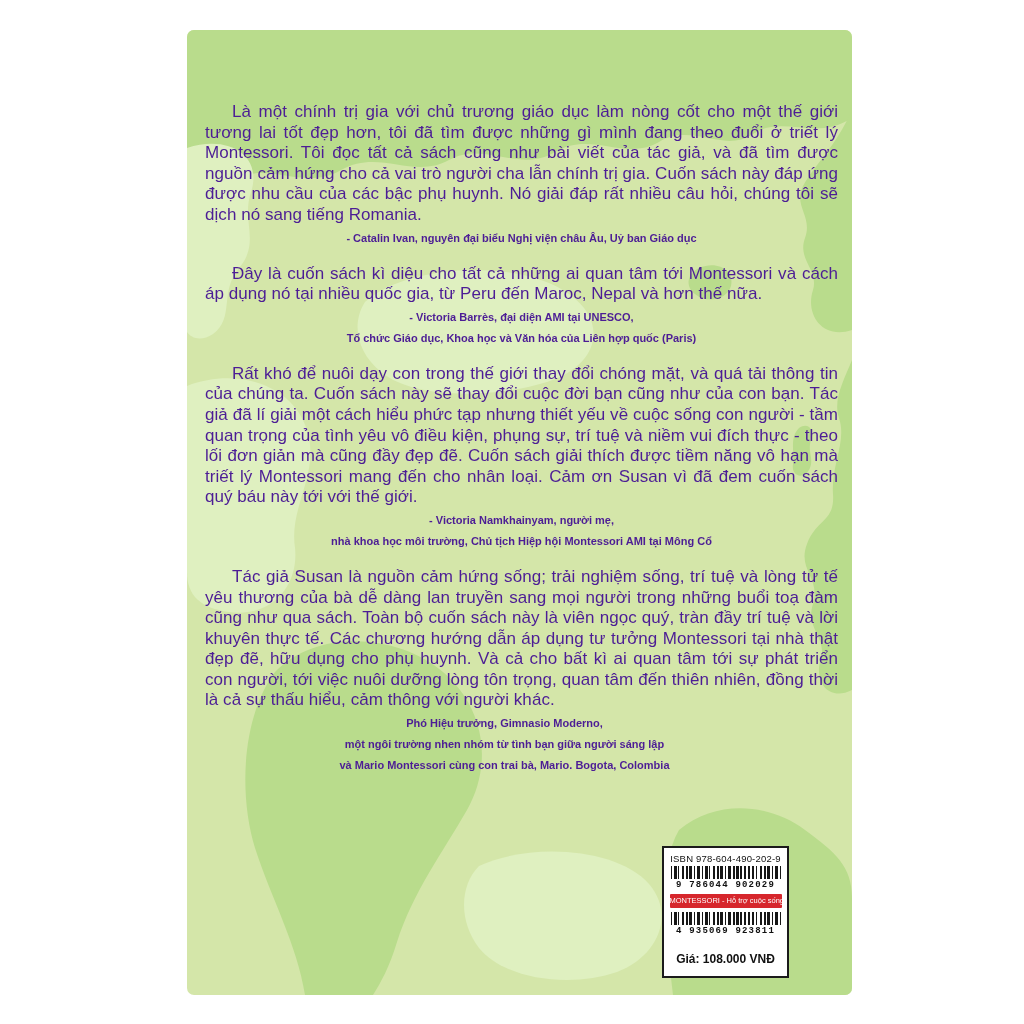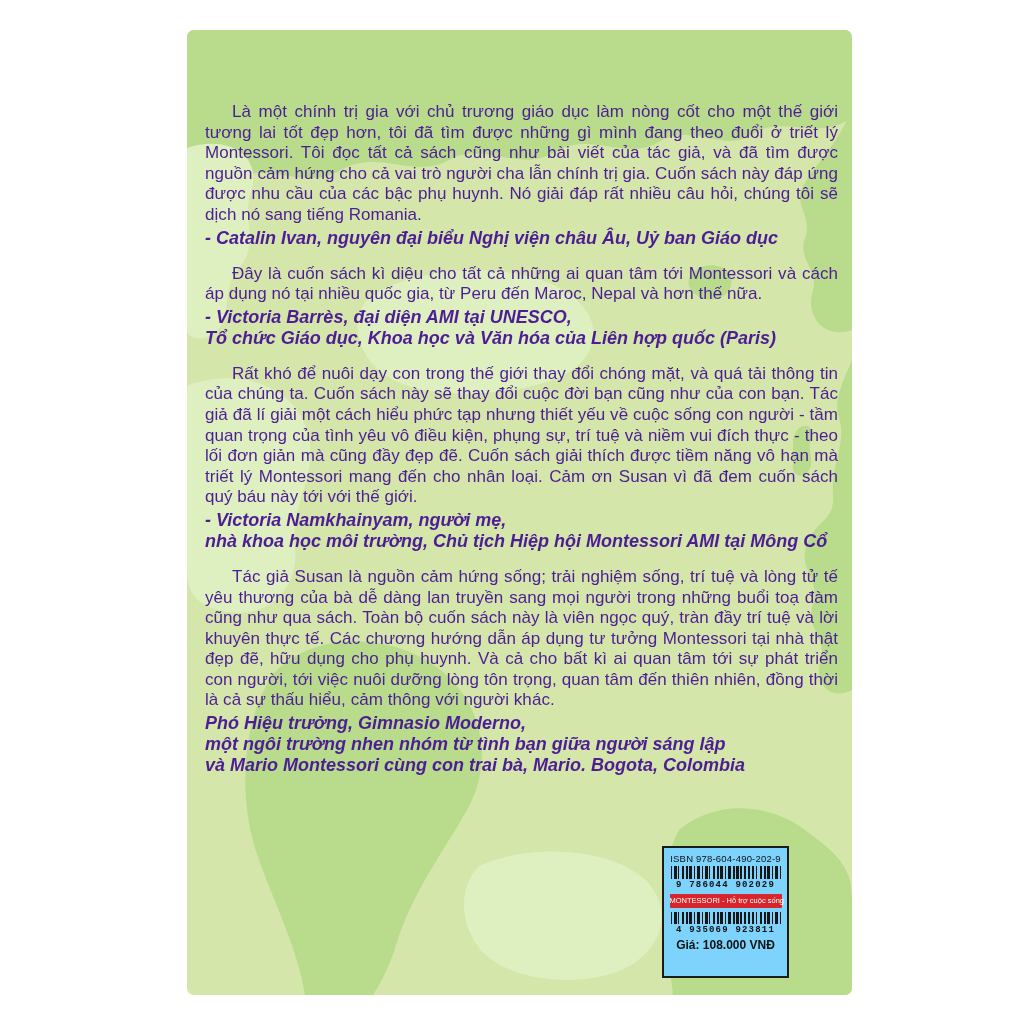--- a/index.html
+++ b/index.html
@@ -15,30 +15,30 @@
   .map-svg{position:absolute;left:0;top:0;width:100%;height:100%;display:block;}
   .content{
     position:absolute;left:18px;right:14px;top:72px;
     color:#4c1d95;
   }
   .quote{
     font-size:17px;line-height:20.6px;letter-spacing:.05px;
     text-align:justify;text-indent:27px;margin:0;
   }
   .attr{
-    font-size:18px;line-height:21px;font-weight:bold;font-style:italic;
-    text-align:left;margin:2px 0 15px 0;
+    font-size:11px;line-height:21px;font-weight:bold;
+    text-align:center;margin:2px 0 15px 0;
   }
   .attr.inset{padding-right:34px;}
   .attr div{margin:0;}
   .barcode-box{
     position:absolute;left:475px;top:816px;width:127px;height:132px;
-    box-sizing:border-box;background:#7dd3fc;border:2px solid #1b1b1b;
+    box-sizing:border-box;background:#ffffff;border:2px solid #1b1b1b;
     display:flex;flex-direction:column;align-items:center;
-    padding:5px 4px 24px 4px;
+    padding:5px 4px 10px 4px;
   }
   .isbn{
     font-size:9.5px;letter-spacing:.2px;color:#111;white-space:nowrap;
     line-height:11px;
   }
   .bars{
     width:110px;height:25px;margin-top:2px;
     background:repeating-linear-gradient(90deg,
       #161616 0 1.5px, transparent 1.5px 3px,
       #161616 3px 6px, transparent 6px 7.5px,
@@ -51,21 +51,21 @@
     white-space:nowrap;margin-top:1px;font-weight:bold;
   }
   .band{
     width:112px;height:14px;margin-top:4px;border-radius:1px;
     background:#d6262c;color:#ffffff;
     font-size:7.5px;font-weight:normal;line-height:14px;text-align:center;
     white-space:nowrap;
   }
   .bars.second{margin-top:4px;}
   .price{
-    font-size:12px;font-weight:bold;color:#111;margin-top:3px;
+    font-size:12px;font-weight:bold;color:#111;margin-top:16px;
     white-space:nowrap;
   }
 </style>
 </head>
 <body>
 
 <div class="cover-panel">
 
   <svg class="map-svg" viewBox="0 0 665 965" preserveAspectRatio="none" aria-hidden="true">
 

